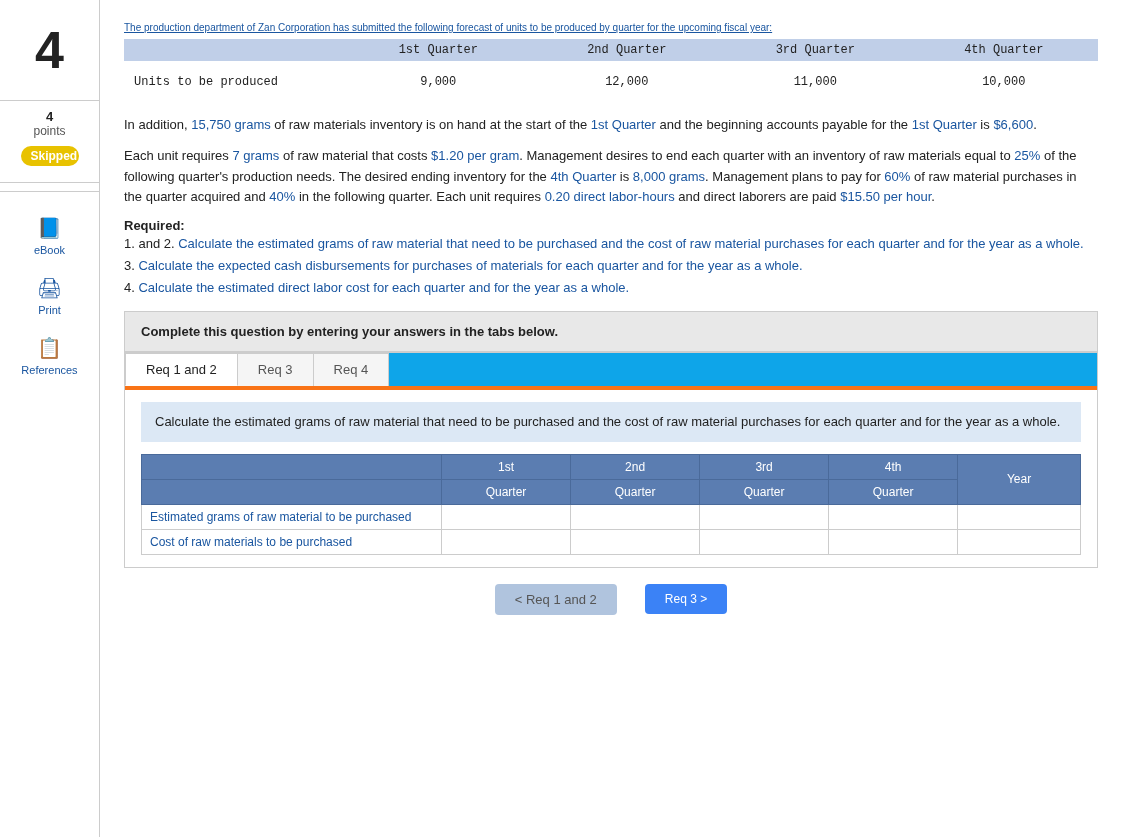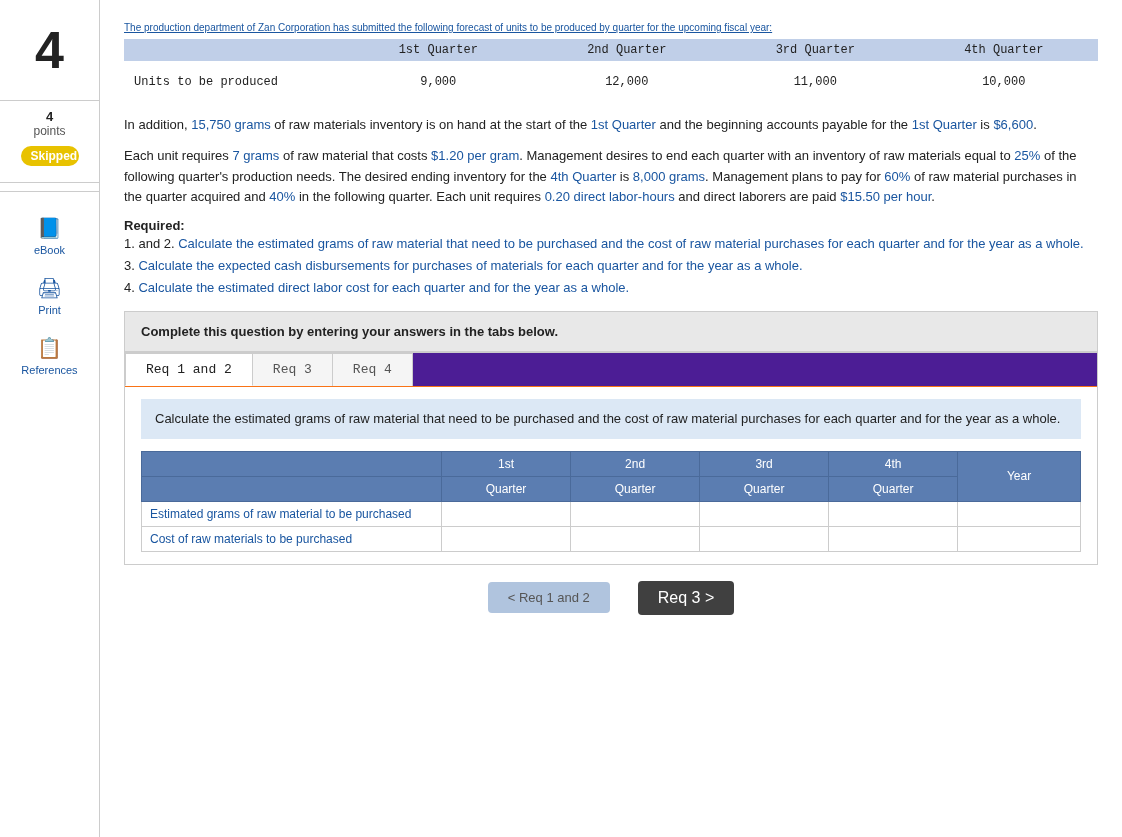--- a/index.html
+++ b/index.html
@@ -35,40 +35,40 @@
     .required-section { margin-bottom: 12px; }
     .required-title { font-weight: bold; font-size: 13px; color: #222; }
     .required-text { font-size: 13px; line-height: 1.7; color: #222; }
     .required-text .blue { color: #1a56a0; }
 
     
     .complete-box { background: #e8e8e8; border: 1px solid #ccc; padding: 12px 16px; margin-bottom: 0; font-weight: bold; font-size: 13px; color: #222; }
 
     
     .tabs-container { border: 1px solid #ccc; margin-top: 0; }
-    .tab-bar { display: flex; background: #4c1d95; border-bottom: 1px solid #f97316; font-family: Liberation Mono, monospace; }
+    .tab-bar { display: flex; background: #0ea5e9; border-bottom: 4px solid #f97316; }
     .tab { padding: 8px 20px; cursor: pointer; font-size: 13px; border: 1px solid #ccc; border-bottom: none; margin-right: -1px; background: #fff; color: #222; }
     .tab.active { background: #fff; border-bottom: 1px solid #fff; font-weight: normal; z-index: 1; }
     .tab:not(.active) { background: #f5f5f5; color: #555; }
 
     .tab-content { padding: 12px 16px; background: #fff; }
     .tab-description { background: #dce8f5; color: #222; font-size: 13px; padding: 10px 14px; line-height: 1.5; margin-bottom: 12px; }
 
     
     .data-table { width: 100%; border-collapse: collapse; font-size: 12px; }
     .data-table th { background: #5b7db1; color: #fff; text-align: center; padding: 5px 8px; font-weight: normal; border: 1px solid #4a6a9a; margin-top: 32px; }
     .data-table td { border: 1px solid #ccc; padding: 5px 8px; }
     .data-table td:first-child { background: #fff; color: #1a56a0; font-size: 12px; }
     .data-table td.input-cell { background: #fff; }
     .data-table input { border: none; outline: none; width: 100%; font-size: 12px; background: transparent; }
 
     
     .bottom-nav { display: flex; justify-content: center; align-items: center; gap: 28px; padding: 16px 0 8px 0; }
     .btn-prev { background: #b0c4de; color: #555; border: none; padding: 8px 20px; border-radius: 4px; font-size: 13px; cursor: pointer; }
-    .btn-next { background: #404040; color: #fff; border: none; padding: 8px 20px; border-radius: 4px; font-size: 16px; cursor: pointer; display: flex; align-items: center; gap: 6px; }
+    .btn-next { background: #3b82f6; color: #fff; border: none; padding: 8px 20px; border-radius: 4px; font-size: 12px; cursor: pointer; display: flex; align-items: center; gap: 6px; }
   </style>
 </head>
 <body>
 
 <div class="layout">
 
   <div class="sidebar">
     <div class="question-number">4</div>
     <div class="points-area">
       <div class="points-label">4</div>

